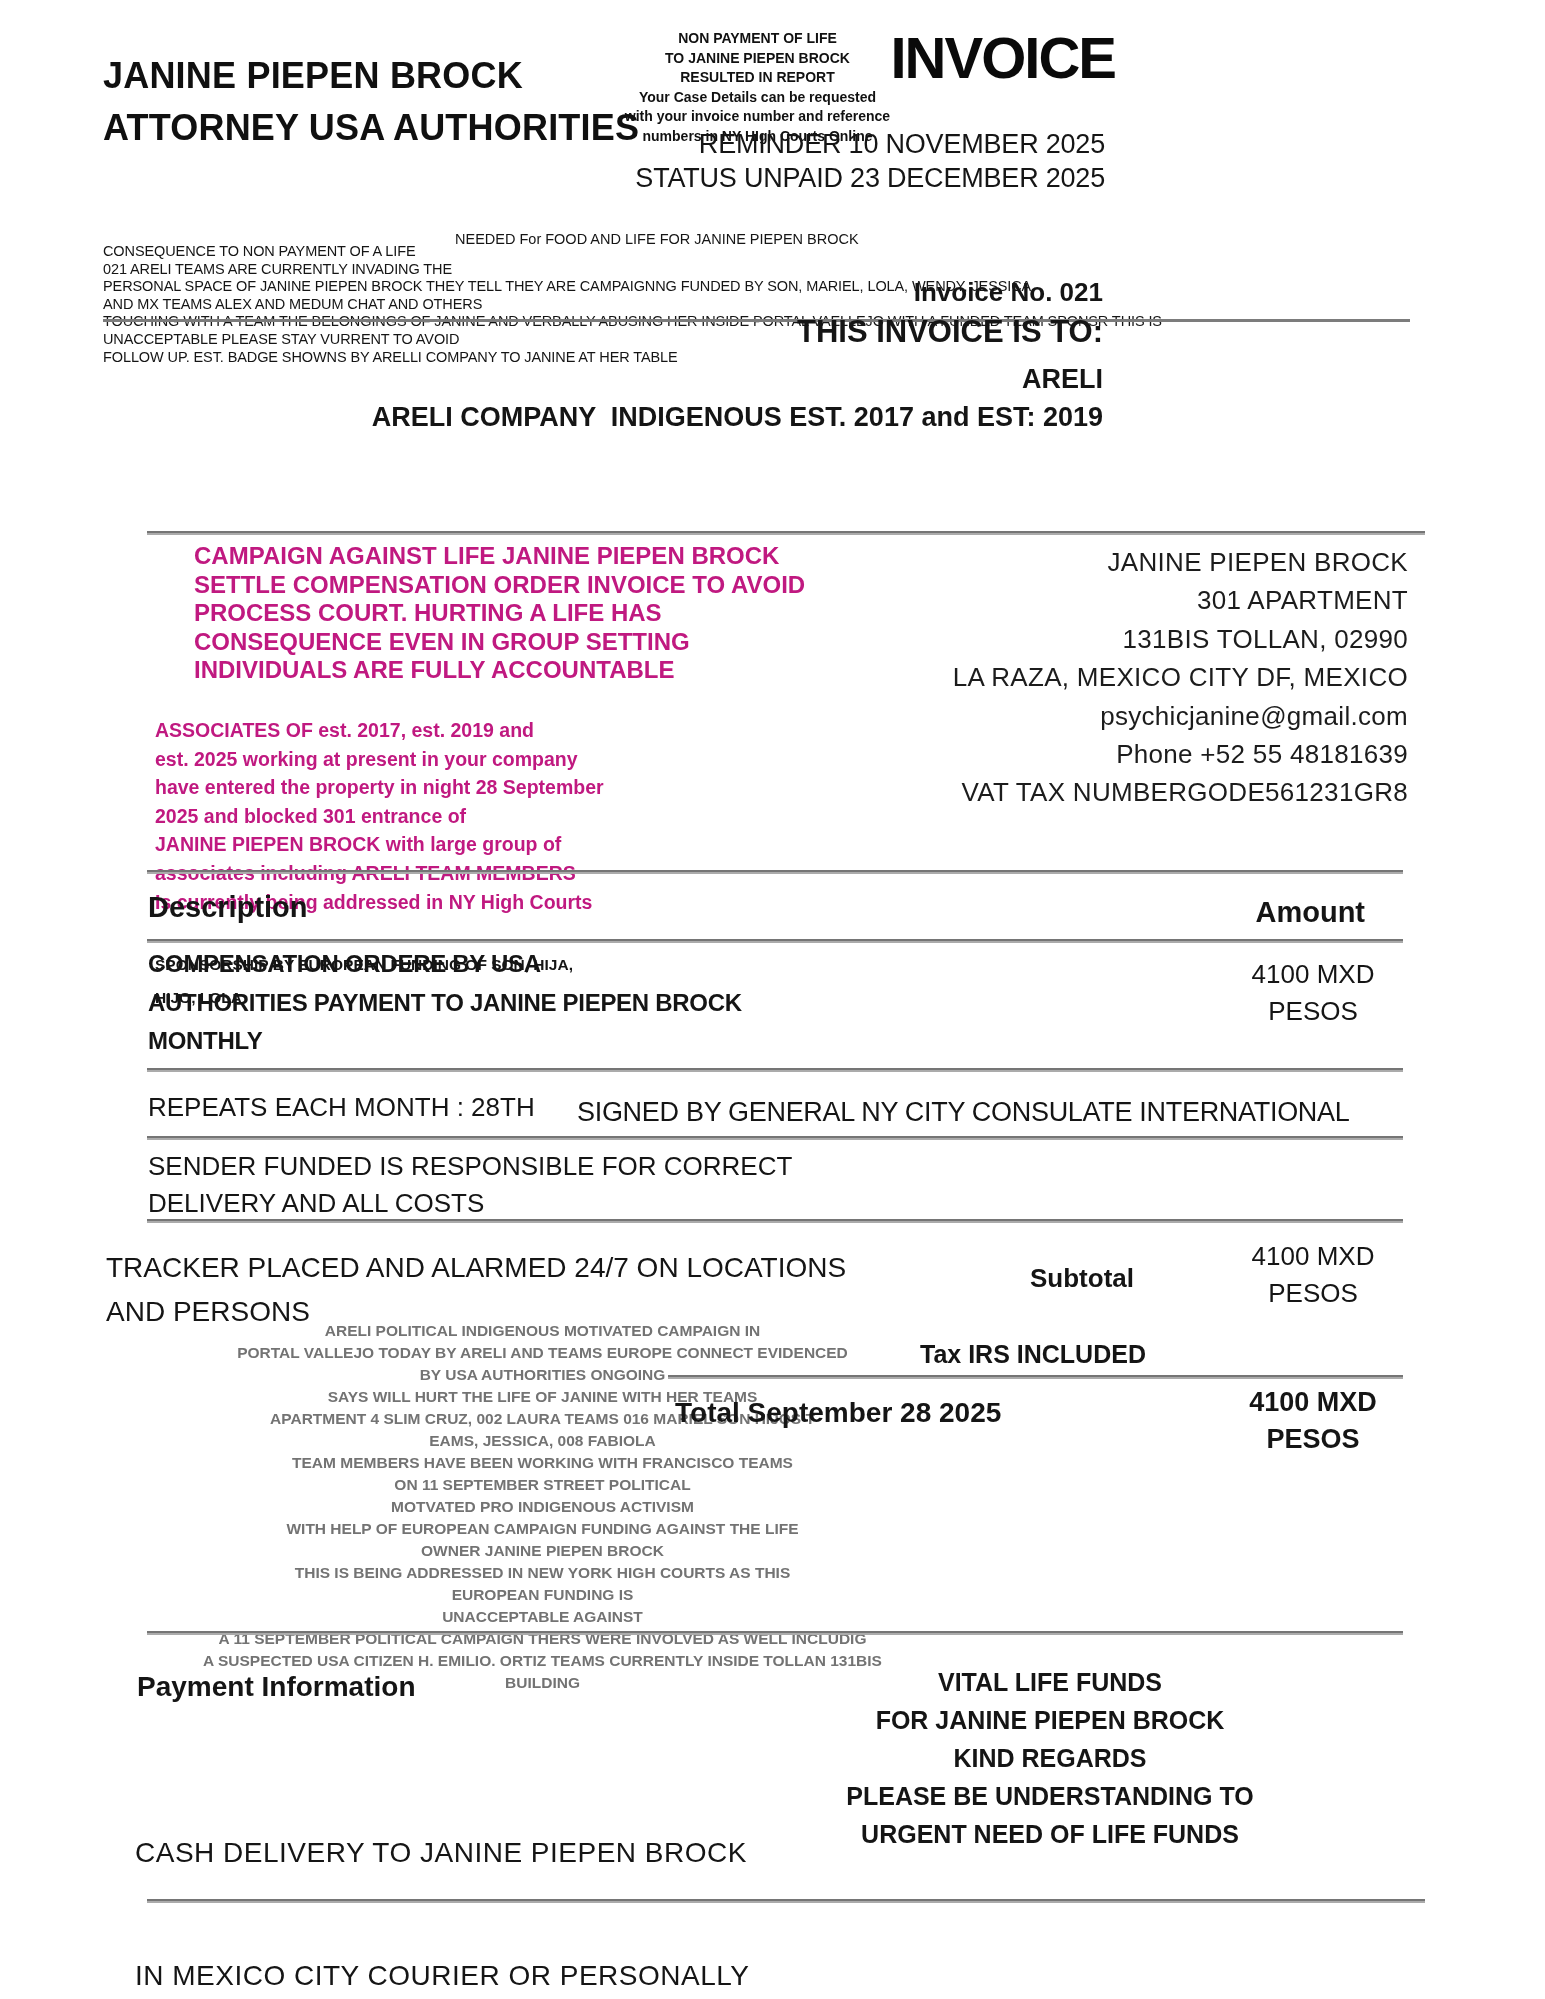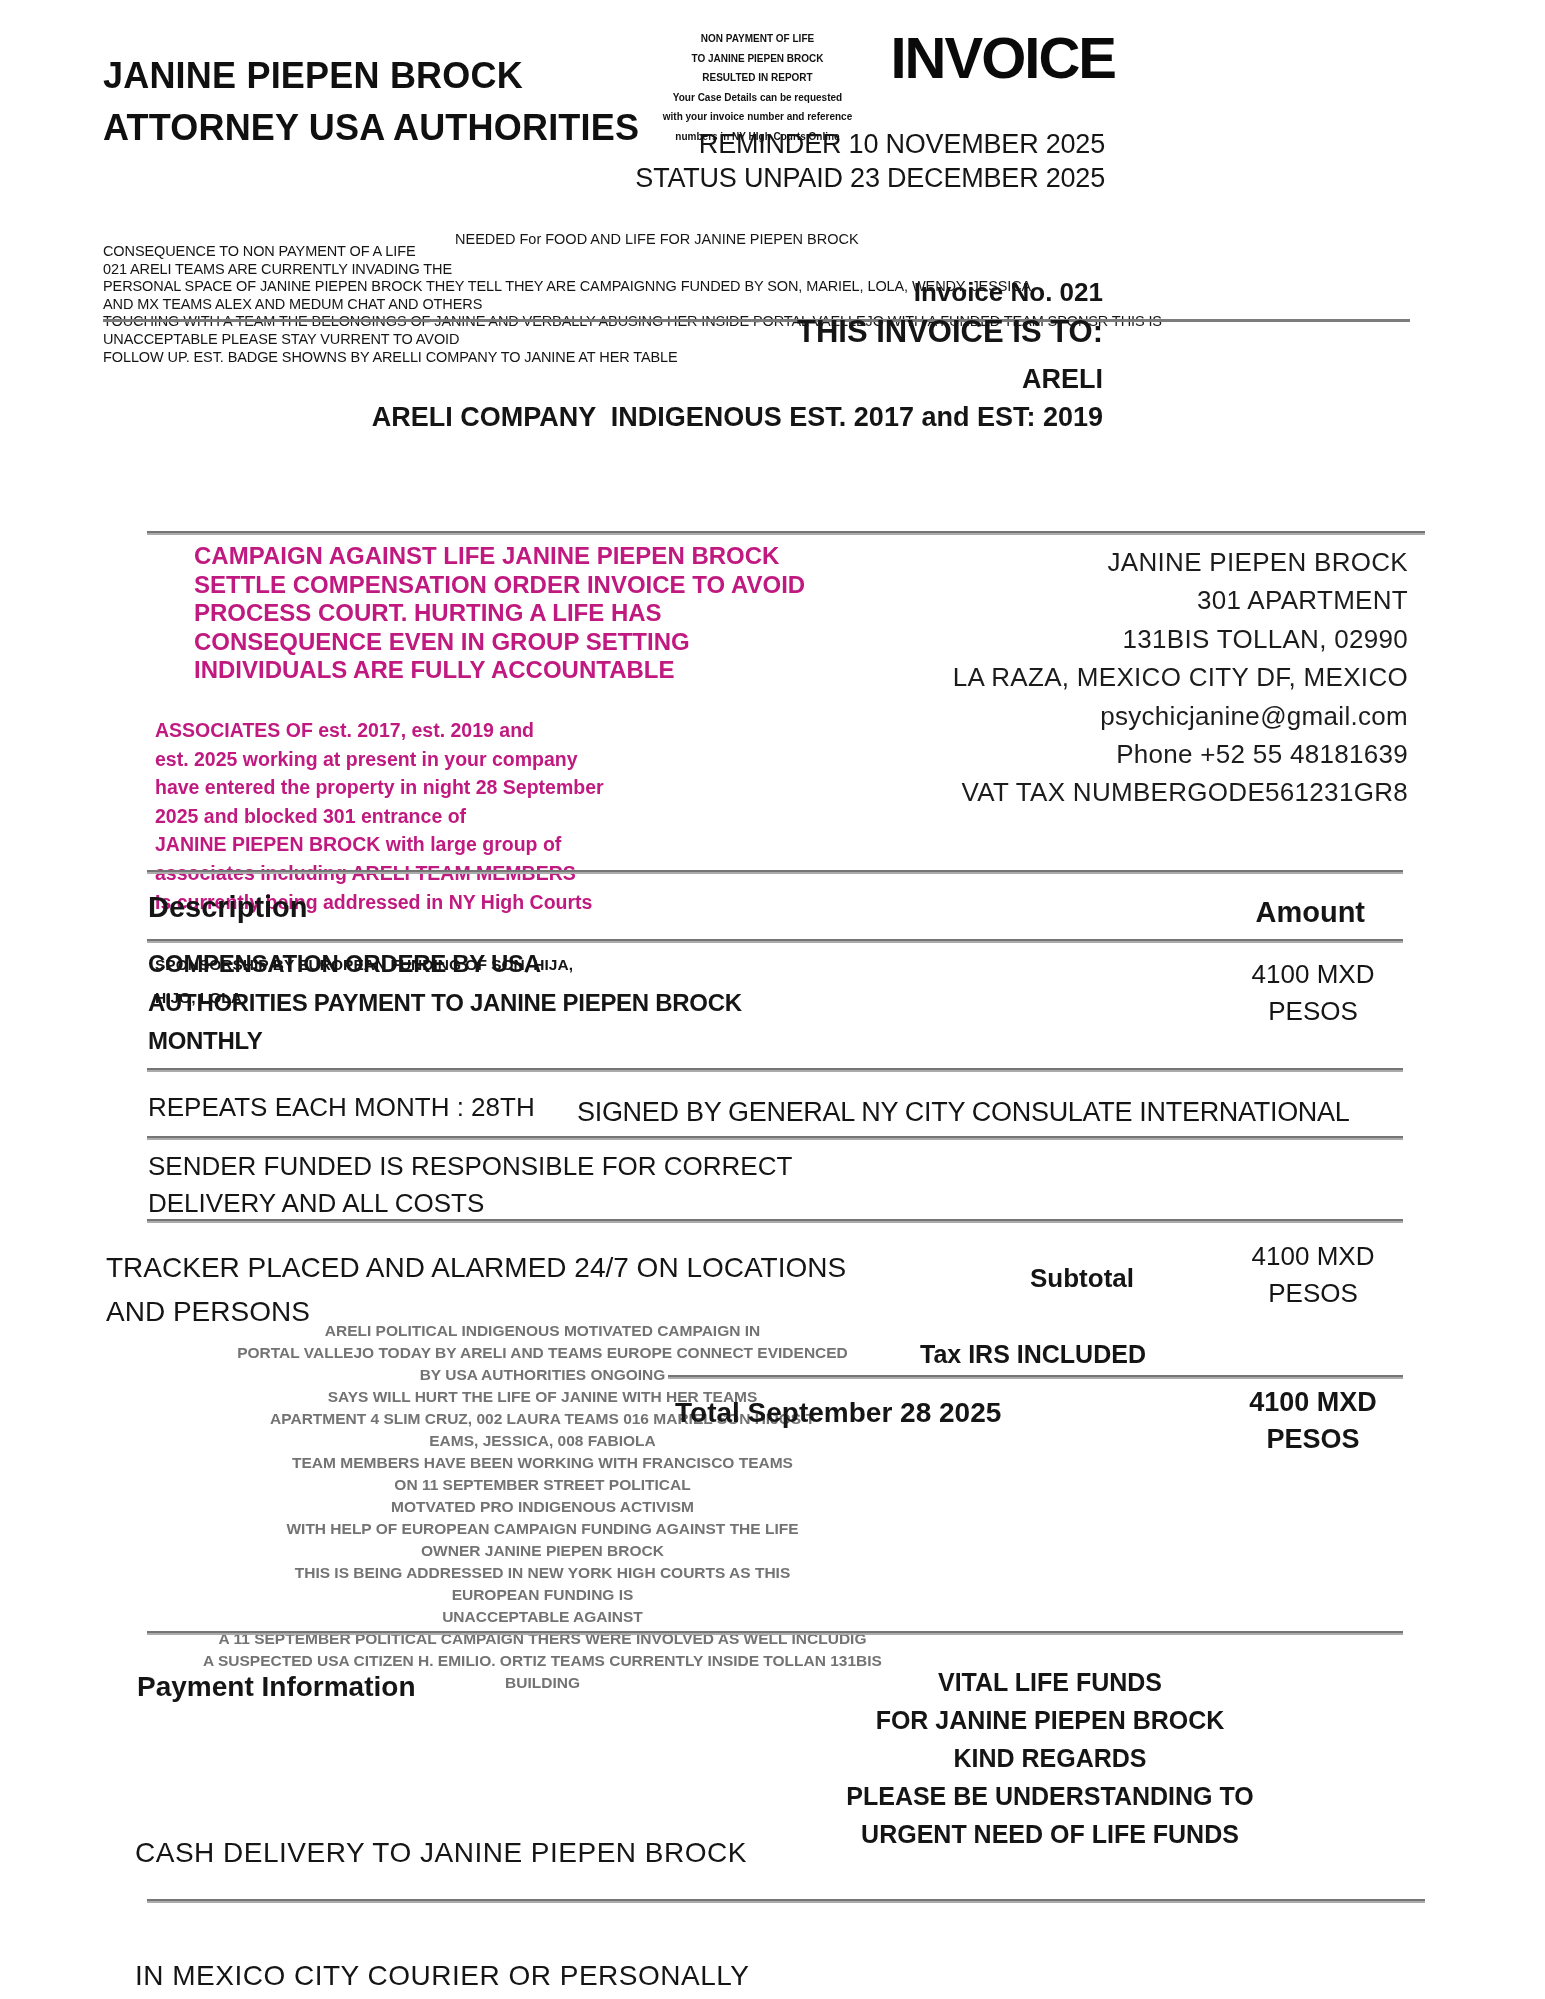--- a/index.html
+++ b/index.html
@@ -10,21 +10,21 @@
     background:#ffffff;
     font-family:"Liberation Sans","DejaVu Sans",sans-serif;
     color:#151515;
     overflow:hidden;
   }
   .abs{position:absolute;}
   .pre{white-space:pre-wrap;}
 
   
   .owner-name{left:103px;top:50px;font-size:36px;font-weight:800;line-height:52px;letter-spacing:0.2px;color:#101010;}
-  .notice{left:600px;top:29px;width:315px;text-align:center;font-size:10px;font-weight:700;line-height:19.5px;color:#111;}
+  .notice{left:600px;top:29px;width:315px;text-align:center;font-size:14px;font-weight:700;line-height:19.5px;color:#111;}
   .invoice-title{right:430px;top:24px;font-size:58px;font-weight:800;letter-spacing:-2px;color:#0a0a0a;}
   .reminder{right:440px;top:129px;font-size:27px;font-weight:400;letter-spacing:-0.2px;}
   .status{right:440px;top:163px;font-size:27px;font-weight:400;letter-spacing:-0.2px;}
   .needed{left:455px;top:231px;font-size:14.5px;font-weight:400;}
   .consequence{left:103px;top:243px;font-size:14.5px;font-weight:400;line-height:17.6px;letter-spacing:-0.1px;}
 
   .invoice-no{right:442px;top:277px;font-size:26px;font-weight:700;}
   .to-label{right:442px;top:314px;font-size:31px;font-weight:700;}
   .to-name{right:442px;top:364px;font-size:27px;font-weight:700;}
   .to-company{right:442px;top:402px;font-size:27px;font-weight:700;}

